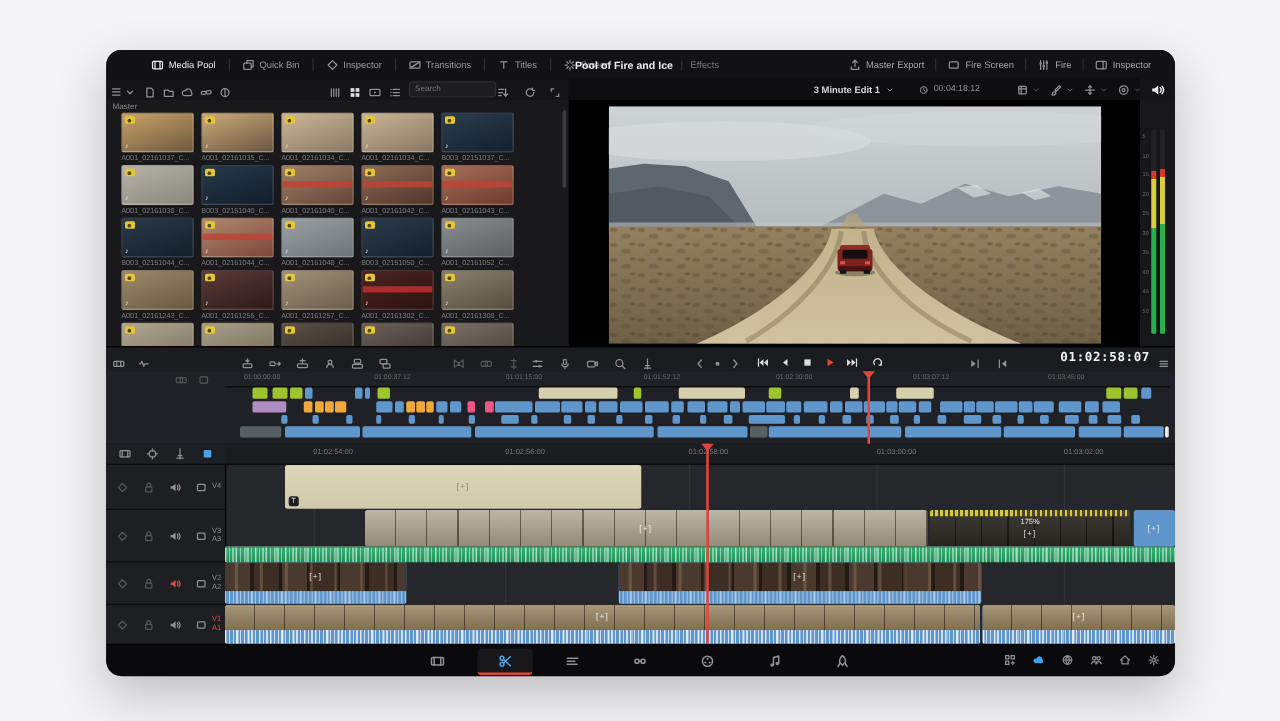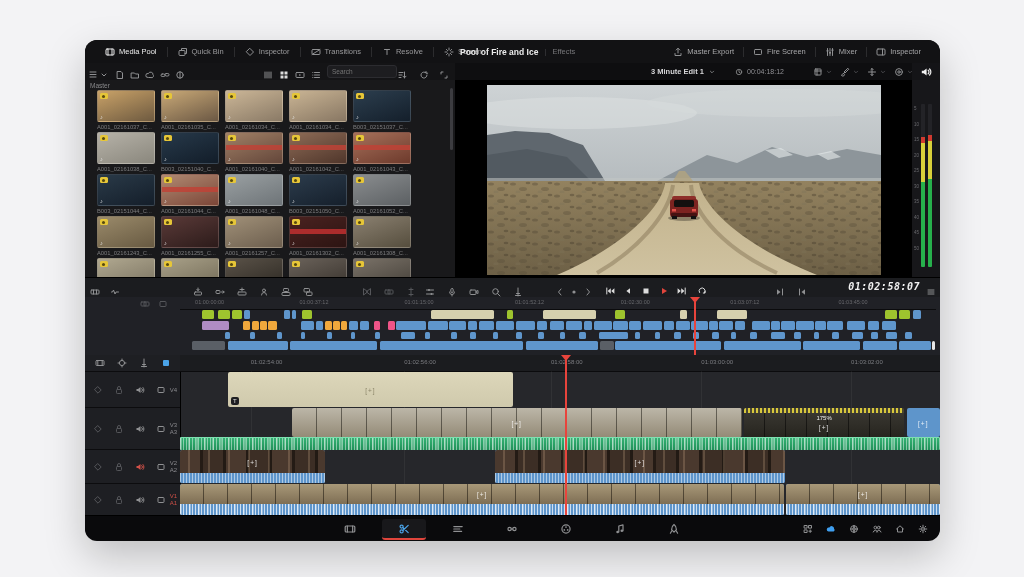--- a/index.html
+++ b/index.html
@@ -5,21 +5,21 @@
   html,body{margin:0;padding:0;width:1024px;height:577px;background:#f3f3f5;font-family:"Liberation Sans",sans-serif;overflow:hidden;}
   .stage{position:relative;width:1024px;height:577px;}
   .window{position:absolute;left:85px;top:40px;width:855px;height:500px;border-radius:12px;background:#101013;box-shadow:0 16px 40px rgba(0,0,0,.22);}
   .ic{display:inline-block;width:10px;height:10px;color:#8f9092;flex:0 0 auto;}
   .ic svg{width:100%;height:100%;display:block;}
   .s8{width:8px;height:8px}.s12{width:12px;height:12px}
   .bright{color:#dcdcdc}.dim{color:#55565a}.blue{color:#4aa3e8}.red{color:#d05048}.white{color:#f0f0f0}
 
   
   .topbar{position:absolute;left:0;top:0;width:855px;height:23px;background:#121214;border-radius:12px 12px 0 0;display:flex;align-items:center;}
-  .tabs{display:flex;align-items:center;padding-left:10px;gap:0;}
+  .tabs{display:flex;align-items:center;padding-left:26px;gap:0;}
   .tab{display:flex;align-items:center;gap:4px;padding:0 10px;font-size:7.5px;color:#9a9a9c;height:23px;cursor:default;}
   .tab.active{color:#ececec;}
   .tab.active .ic{color:#ececec;}
   .tsep{width:1px;height:10px;background:#2c2c2e;}
   .tb-title{position:absolute;left:375px;top:0;height:23px;display:flex;align-items:center;gap:6px;}
   .tb-title .t{font-size:8.5px;font-weight:bold;color:#ebebeb;}
   .tb-title .sep{color:#3f3f42;font-size:8px;}
   .tb-title .st{font-size:7.5px;color:#77777a;}
   .tb-right{position:absolute;right:10px;top:0;height:23px;display:flex;align-items:center;}
   .tbbtn{display:flex;align-items:center;gap:4px;padding:0 9px;font-size:7.5px;color:#a6a6a8;height:23px;}
@@ -51,21 +51,21 @@
   .mp-scroll{position:absolute;right:2px;top:8px;width:3px;height:62px;background:#3c3c40;border-radius:2px;}
   .viewer{position:absolute;left:370px;top:0;width:457px;height:197px;background:#000;}
   .scene{position:absolute;left:32px;top:5px;width:394px;height:190px;}
   .meters{position:absolute;left:827px;top:0;width:28px;height:197px;background:#17171a;}
   .mlab{position:absolute;left:2px;font-size:4.5px;color:#6a6a6e;}
   .mbar{position:absolute;top:24px;height:163px;width:4px;border-radius:1px;background:linear-gradient(to top,#27b04c 0%,#27b04c 52%,#d8cf3a 52%,#d8cf3a 76%,#d03a30 76%,#d03a30 80%,#232327 80%);}
   .mbar.b2{background:linear-gradient(to top,#27b04c 0%,#27b04c 54%,#d8cf3a 54%,#d8cf3a 77%,#d03a30 77%,#d03a30 81%,#232327 81%);}
 
   
   .transport{position:absolute;left:0;top:237px;width:855px;height:20px;background:#1b1c1f;border-top:1px solid #000;border-bottom:1px solid #000;}
-  .tc-main{position:absolute;right:20px;top:3px;font-family:"DejaVu Sans Mono",monospace;font-size:10px;font-weight:bold;color:#f2f2f2;letter-spacing:.5px;font-style:italic;}
+  .tc-main{position:absolute;right:20px;top:3px;font-family:"DejaVu Sans Mono",monospace;font-size:10px;font-weight:bold;color:#f2f2f2;letter-spacing:.5px;}
 
   
   .minimap{position:absolute;left:0;top:257px;width:855px;height:58px;background:#202126;border-bottom:1px solid #000;}
   .mm-area{position:absolute;left:95px;right:4px;top:0;bottom:0;}
   .mm-ruler{position:absolute;left:0;right:0;top:0;height:12px;border-bottom:1px solid #0b0b0d;}
   .mm-ruler span{position:absolute;top:2px;font-size:5.5px;color:#67686c;white-space:nowrap;}
   .mrow{position:absolute;left:0;right:0;}
   .seg{position:absolute;top:0;bottom:0;border-radius:1.5px;}
   .mm-left{position:absolute;left:55px;top:2px;display:flex;gap:8px;}
   .playhead{position:absolute;top:0;bottom:0;width:2px;background:#e8443c;z-index:5;}
@@ -158,21 +158,21 @@
             </span>
             <span>Transitions</span>
           </div>
           <div class="tsep"></div>
           <div class="tab">
             <span class="ic ">
               <svg viewBox="0 0 10 10">
                 <path d="M2.5 2.5h5M5 2.5v5" stroke="currentColor" fill="none" stroke-width="1" stroke-linecap="round" stroke-linejoin="round"></path>
               </svg>
             </span>
-            <span>Resolve</span>
+            <span>Titles</span>
           </div>
           <div class="tsep"></div>
           <div class="tab">
             <span class="ic ">
               <svg viewBox="0 0 10 10">
                 <path d="M5 1v2M5 7v2M1 5h2M7 5h2M2.4 2.4l1.2 1.2M6.4 6.4l1.2 1.2M7.6 2.4L6.4 3.6M3.6 6.4L2.4 7.6" stroke="currentColor" fill="none" stroke-width="1" stroke-linecap="round" stroke-linejoin="round"></path>
               </svg>
             </span>
             <span>Screen</span>
           </div>
@@ -203,21 +203,21 @@
           <div class="tbr-sep"></div>
           <div class="tbbtn">
             <span class="ic ">
               <svg viewBox="0 0 10 10">
                 <path d="M2.5 1.5v7M5 1.5v7M7.5 1.5v7" stroke="currentColor" fill="none" stroke-width="1" stroke-linecap="round" stroke-linejoin="round"></path>
                 <rect x="1.6" y="3" width="1.8" height="1.6" fill="currentColor"></rect>
                 <rect x="4.1" y="5" width="1.8" height="1.6" fill="currentColor"></rect>
                 <rect x="6.6" y="2.4" width="1.8" height="1.6" fill="currentColor"></rect>
               </svg>
             </span>
-            <span>Mixer</span>
+            <span>Fire</span>
           </div>
           <div class="tbr-sep"></div>
           <div class="tbbtn">
             <span class="ic ">
               <svg viewBox="0 0 10 10">
                 <rect x="1" y="2" width="8" height="6" rx="1" stroke="currentColor" fill="none" stroke-width="1" stroke-linecap="round" stroke-linejoin="round"></rect>
                 <path d="M6.5 2v6" stroke="currentColor" fill="none" stroke-width="1" stroke-linecap="round" stroke-linejoin="round"></path>
               </svg>
             </span>
             <span>Inspector</span>

